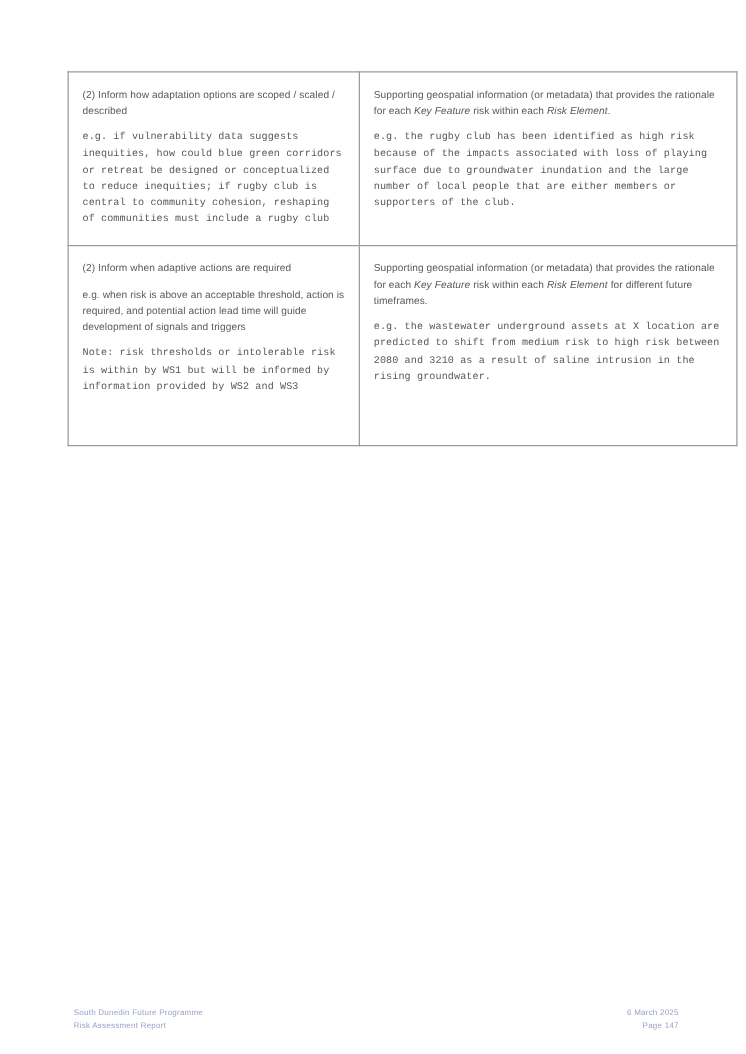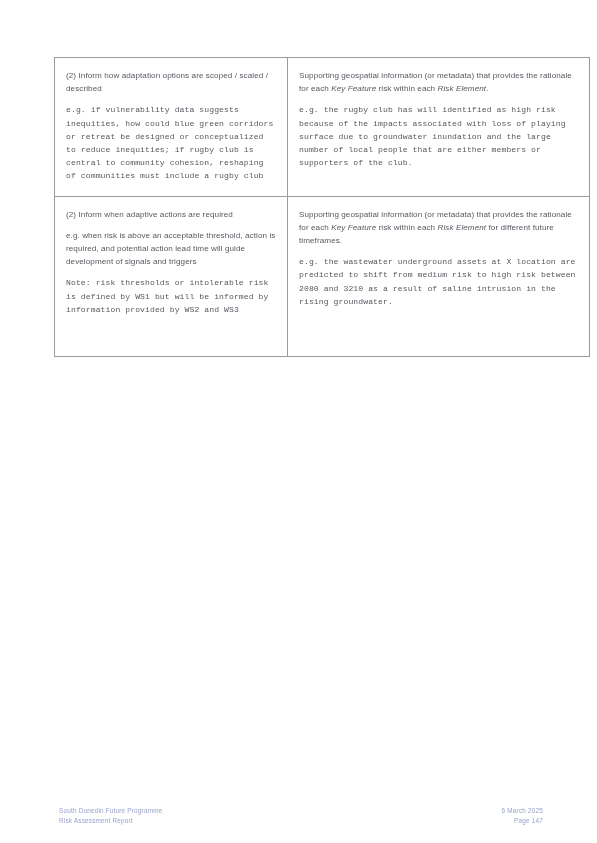--- a/index.html
+++ b/index.html
@@ -81,28 +81,28 @@
 
   <table class="doc-table">
     <tbody>
       <tr class="row-1">
         <td class="col-left cell">
           <p>(2) Inform how adaptation options are scoped / scaled / described</p>
           <p>e.g. if vulnerability data suggests inequities, how could blue green corridors or retreat be designed or conceptualized to reduce inequities; if rugby club is central to community cohesion, reshaping of communities must include a rugby club</p>
         </td>
         <td class="col-right cell">
           <p><span>Supporting geospatial information (or metadata) that provides the rationale for each </span><em>Key Feature</em><span> risk within each </span><em>Risk Element</em><span>.</span></p>
-          <p>e.g. the rugby club has will identified as high risk because of the impacts associated with loss of playing surface due to groundwater inundation and the large number of local people that are either members or supporters of the club.</p>
+          <p>e.g. the rugby club has been identified as high risk because of the impacts associated with loss of playing surface due to groundwater inundation and the large number of local people that are either members or supporters of the club.</p>
         </td>
       </tr>
       <tr class="row-2">
         <td class="col-left cell">
           <p>(2) Inform when adaptive actions are required</p>
           <p>e.g. when risk is above an acceptable threshold, action is required, and potential action lead time will guide development of signals and triggers</p>
-          <p>Note: risk thresholds or intolerable risk is defined by WS1 but will be informed by information provided by WS2 and WS3</p>
+          <p>Note: risk thresholds or intolerable risk is within by WS1 but will be informed by information provided by WS2 and WS3</p>
         </td>
         <td class="col-right cell">
           <p><span>Supporting geospatial information (or metadata) that provides the rationale for each </span><em>Key Feature</em><span> risk within each </span><em>Risk Element</em><span> for different future timeframes.</span></p>
           <p>e.g. the wastewater underground assets at X location are predicted to shift from medium risk to high risk between 2080 and 3210 as a result of saline intrusion in the rising groundwater.</p>
         </td>
       </tr>
     </tbody>
   </table>
 
   <div class="footer">

